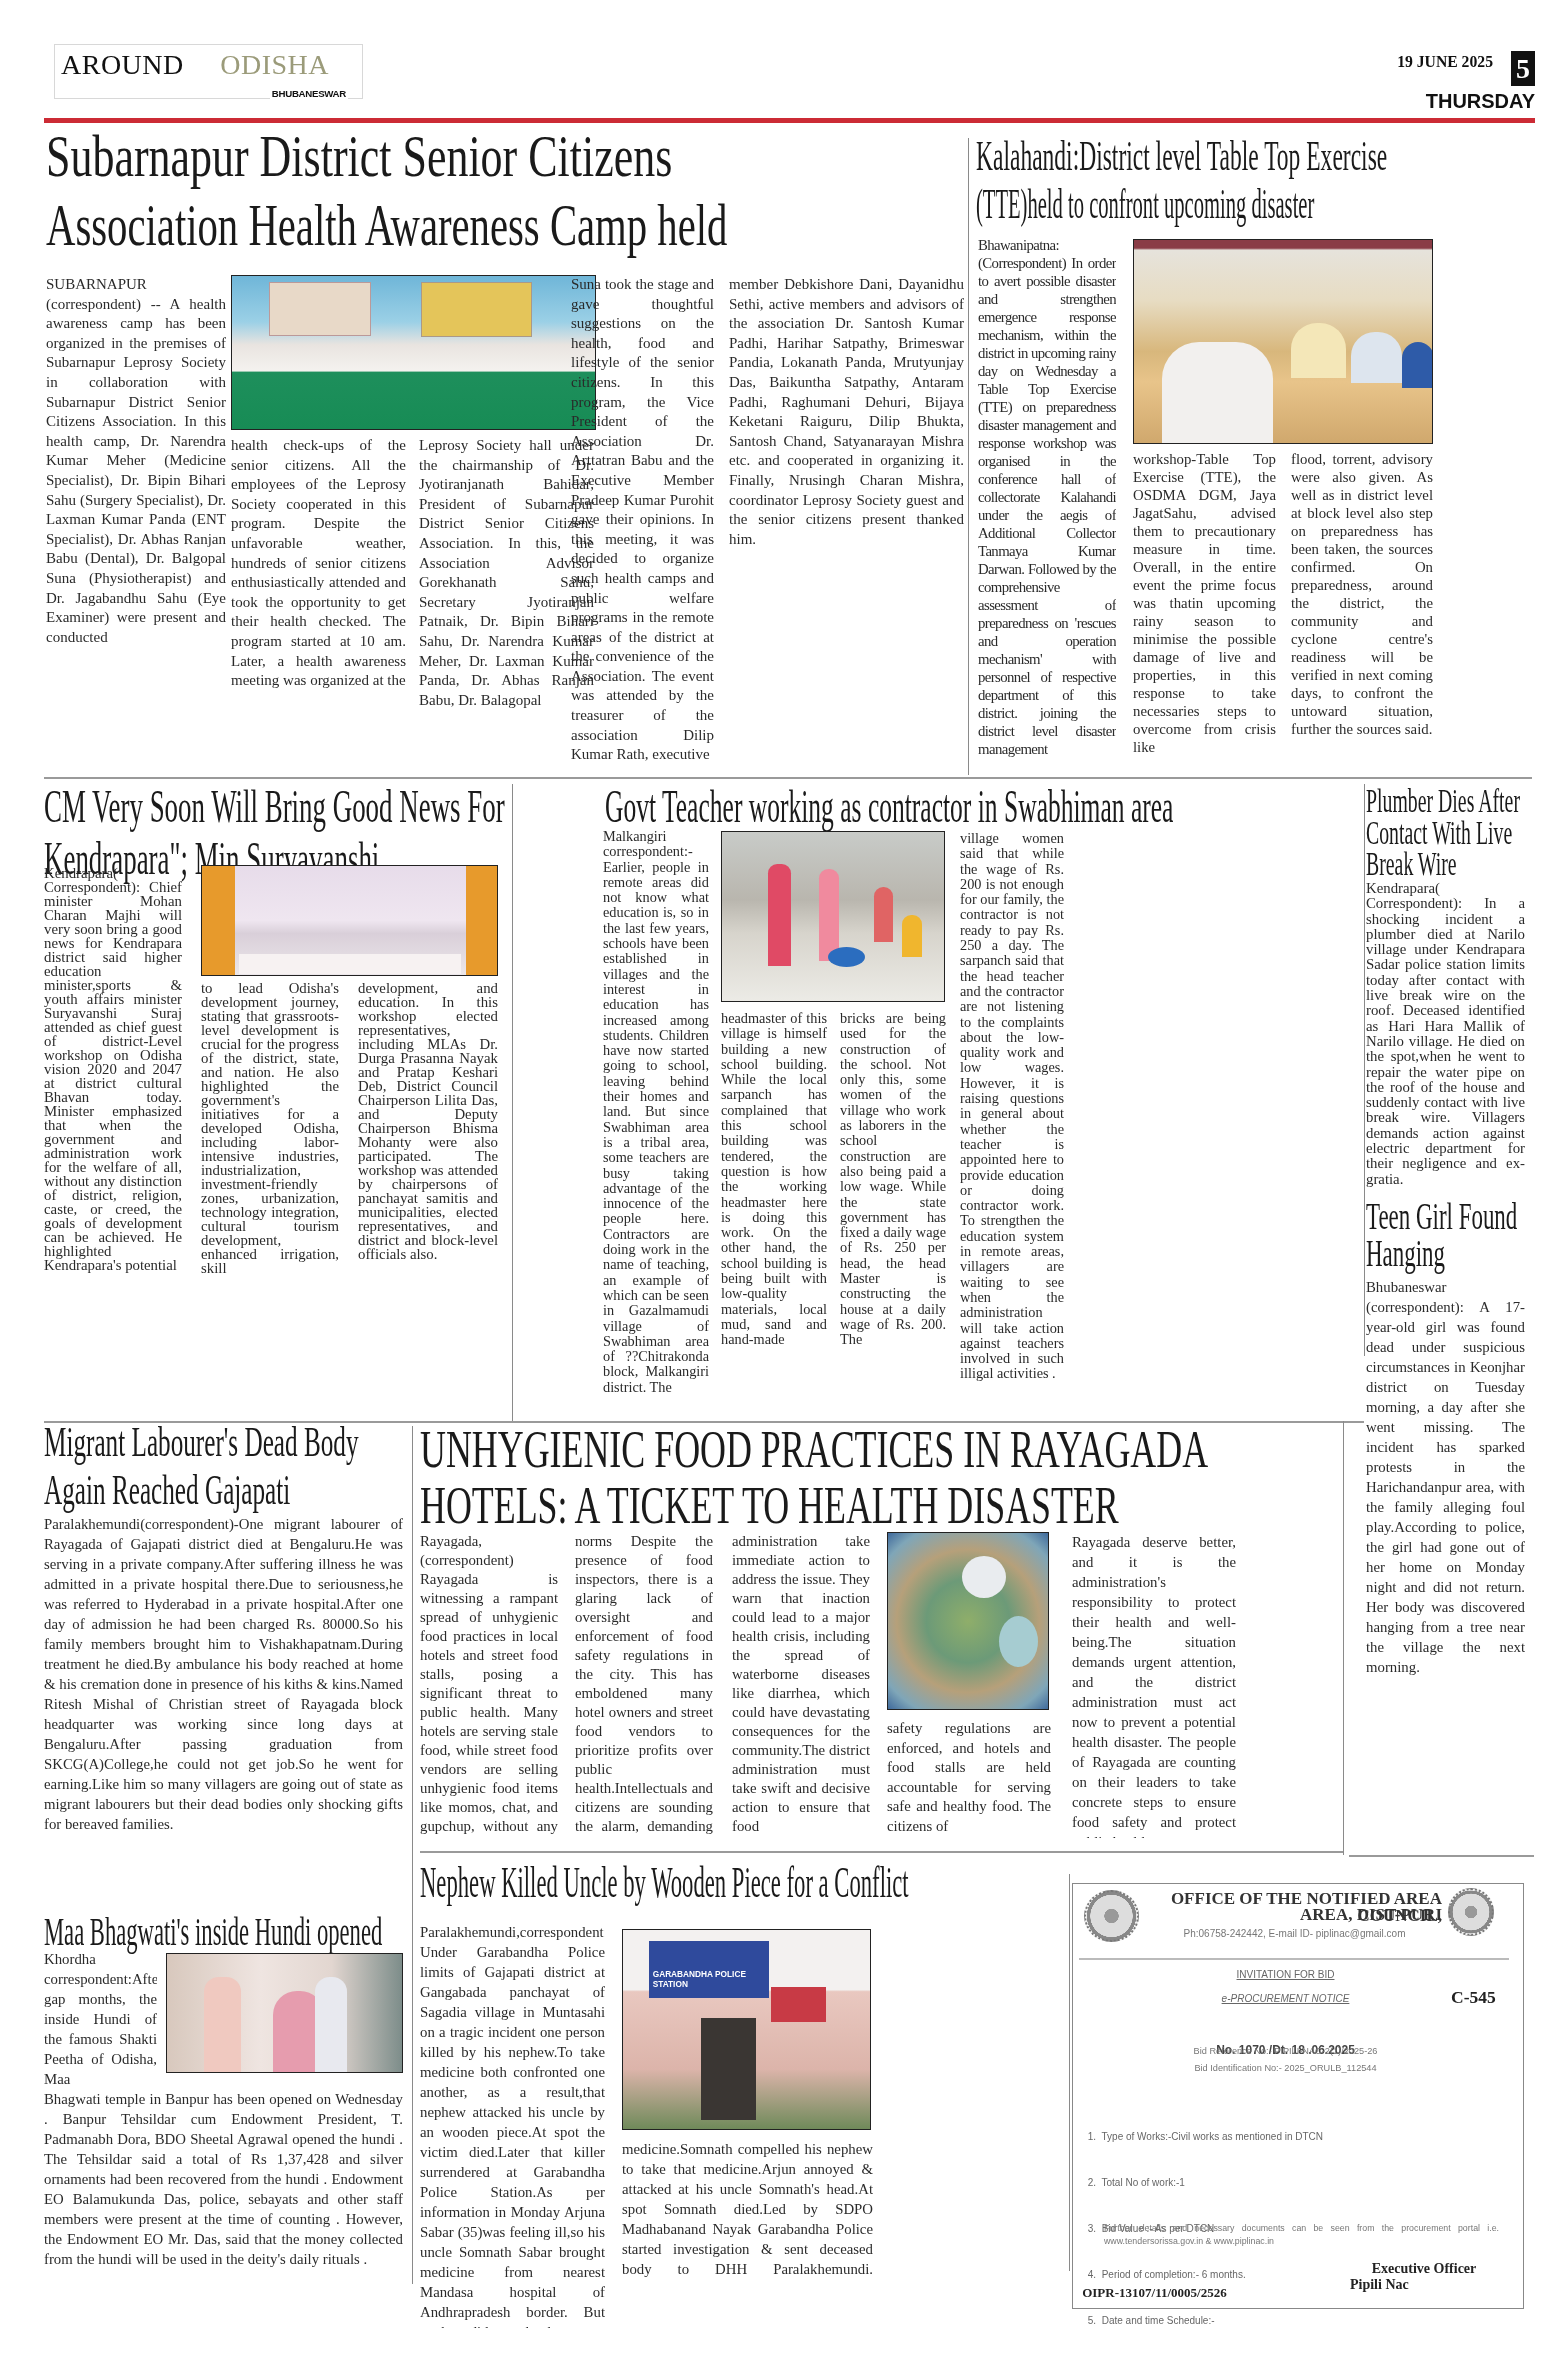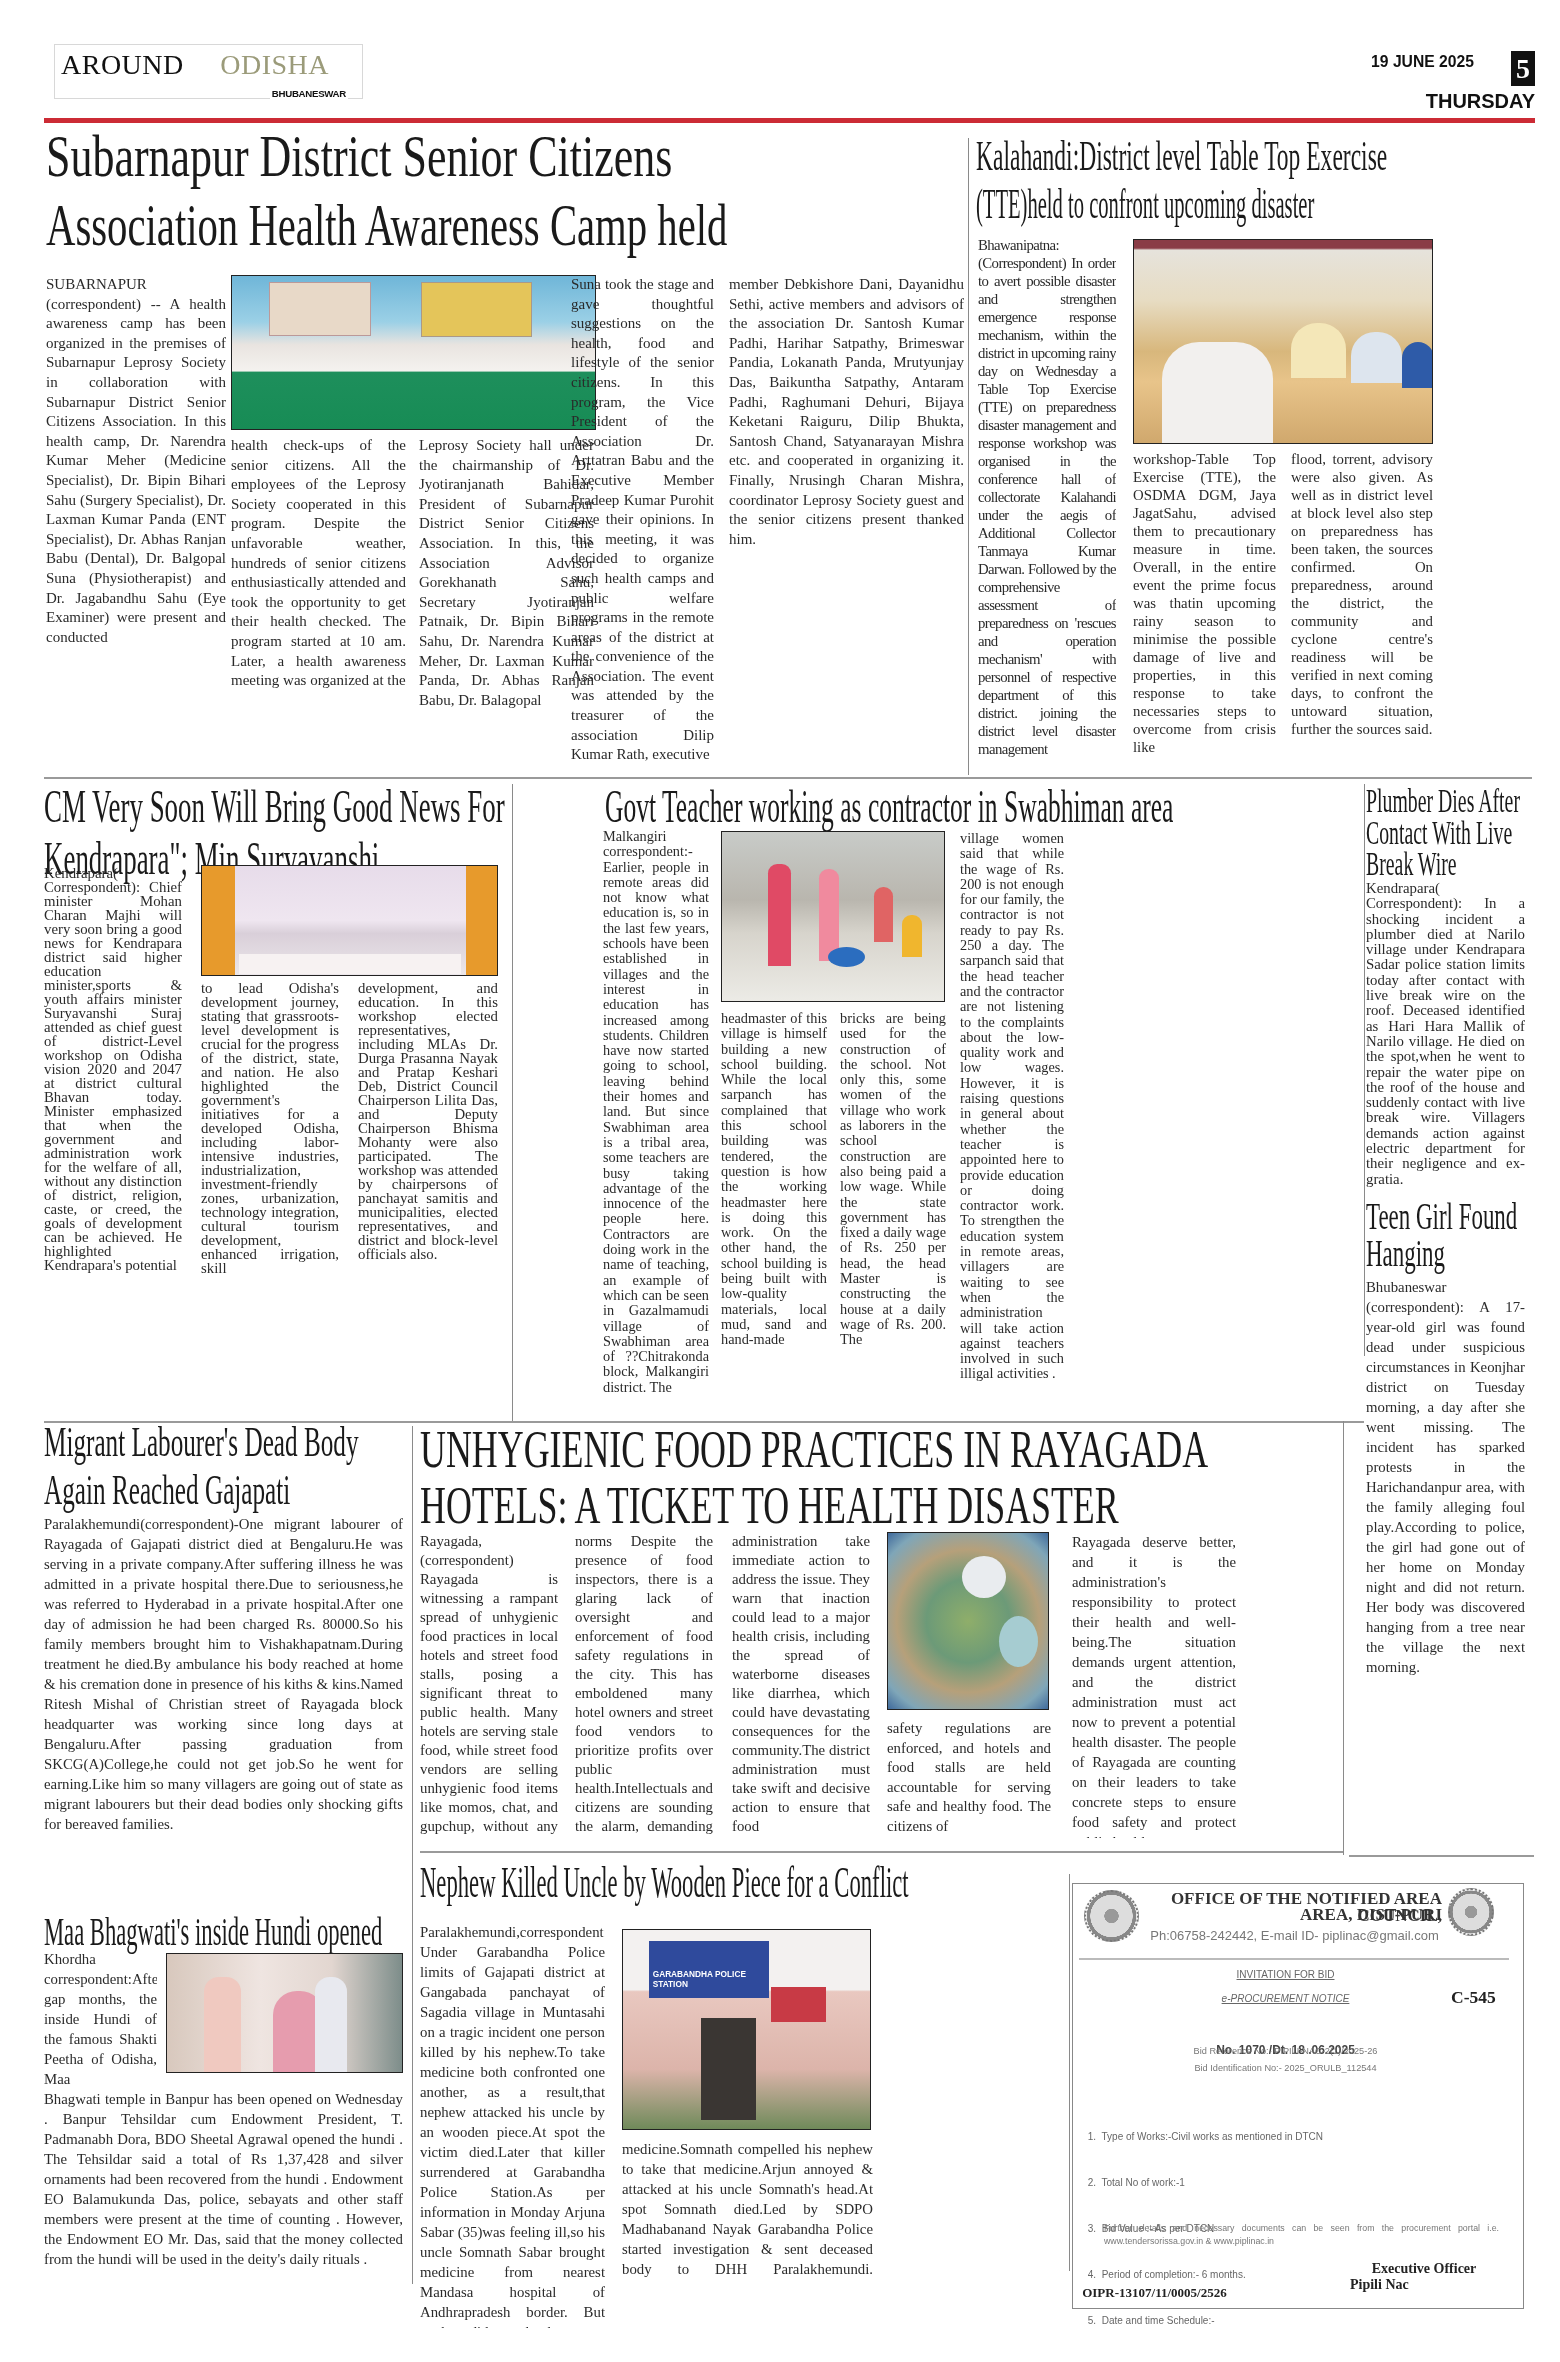--- a/index.html
+++ b/index.html
@@ -5,39 +5,39 @@
   * { box-sizing: border-box; margin: 0; padding: 0; }
   html, body { width: 1561px; height: 2363px; background: #ffffff; overflow: hidden; }
   body { position: relative; font-family: "Liberation Serif", serif; color: #1a1a1a; }
   .abs { position: absolute; }
   
   .logo-box { left: 54px; top: 44px; width: 309px; height: 55px; border: 1.8px solid #d8d8d8; }
   .logo-main { left: 61px; top: 46px; font-family: "Liberation Serif", serif; font-size: 28px; letter-spacing: 0.5px; white-space: nowrap; line-height: 37px; }
   .logo-main .a { color: #111; }
   .logo-main .b { color: #9b9b7a; margin-left: 29px; }
   .logo-sub { left: 254px; top: 88px; font-family: "Liberation Sans", sans-serif; font-weight: bold; font-size: 9.7px; color: #111; letter-spacing: -0.3px; background: #fff; padding: 0 1.8px; margin-left: 16px; }
-  .date-line { right: 87px; top: 53px; font-family: Liberation Sans, sans-serif; font-weight: bold; font-size: 15.7px; color: #111; white-space: nowrap; }
+  .date-line { right: 68px; top: 53px; font-family: Liberation Serif, serif; font-weight: bold; font-size: 15.7px; color: #111; white-space: nowrap; }
   .page-badge { left: 1511px; top: 51px; width: 24px; height: 35px; background: #111; color: #fff; font-family: "Liberation Serif", serif; font-weight: bold; font-size: 28px; text-align: center; line-height: 35px; }
   .weekday { right: 26px; top: 90px; font-family: "Liberation Sans", sans-serif; font-weight: bold; font-size: 20px; color: #111; }
   .red-rule { left: 44px; top: 118px; width: 1491px; height: 4.6px; background: #cc2b35; }
   
   .hl { font-family: "Liberation Serif", serif; color: #1a1a1a; line-height: 1.0; transform-origin: left top; white-space: nowrap; }
   .hl-cond { transform: scaleX(0.72); }
   
   .col { font-size: 15px; line-height: 19.6px; text-align: justify; color: #2a2a2a; overflow: hidden; hyphens: auto; }
   .col.tight { letter-spacing: -0.6px; }
   
   .vrule { width: 0.9px; background: #8a8a8a; }
   .hrule { height: 1.8px; background: #9a9a9a; }
   
   .photo { border: 1.8px solid #222; overflow: hidden; }
   
   .notice { border: 1.8px solid #888; background: #fff; font-family: "Liberation Sans", sans-serif; }
   .notice .n-head { font-family: "Liberation Serif", serif; font-weight: bold; font-size: 17px; text-align: right; color: #333; line-height: 17.5px; }
-  .notice .small { font-size: 13px; color: #777; text-align: center; }
+  .notice .small { font-size: 10px; color: #777; text-align: center; }
   .notice .u { text-decoration: underline; font-size: 10px; color: #666; text-align: center; }
   .notice li { list-style: none; font-size: 10px; color: #666; line-height: 14px; }
   .seal { border-radius: 50%; border: 2.8px dotted #777; background: radial-gradient(circle, #999 0 20%, #ddd 21% 60%, #888 61% 70%, #eee 71%); }
 </style>
 </head>
 <body>
 
 <div class="abs logo-box"></div>
 <div class="abs logo-main">
   <span class="a">AROUND</span>

